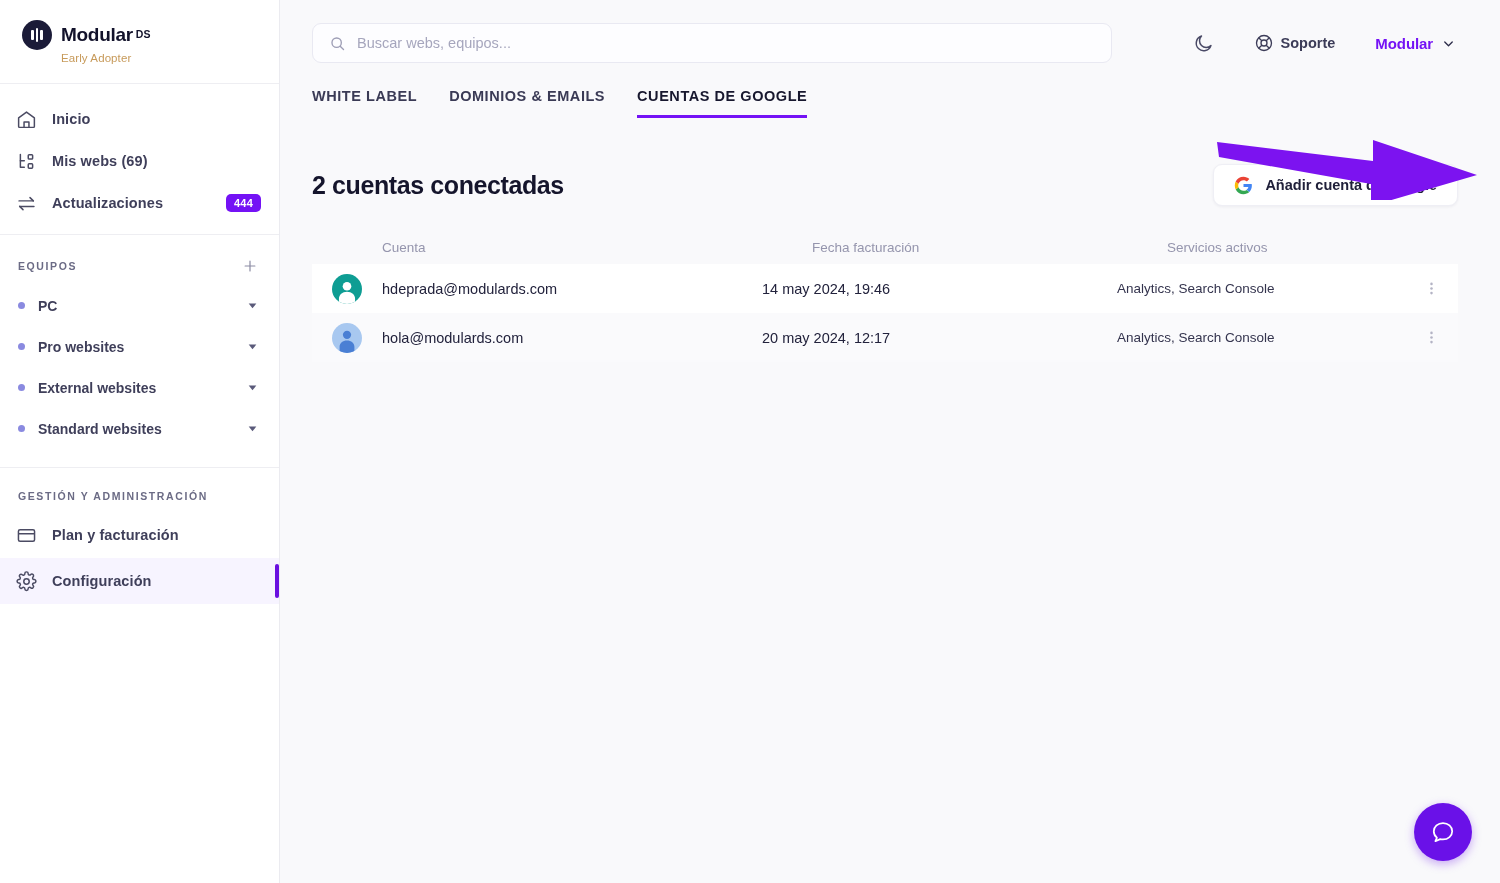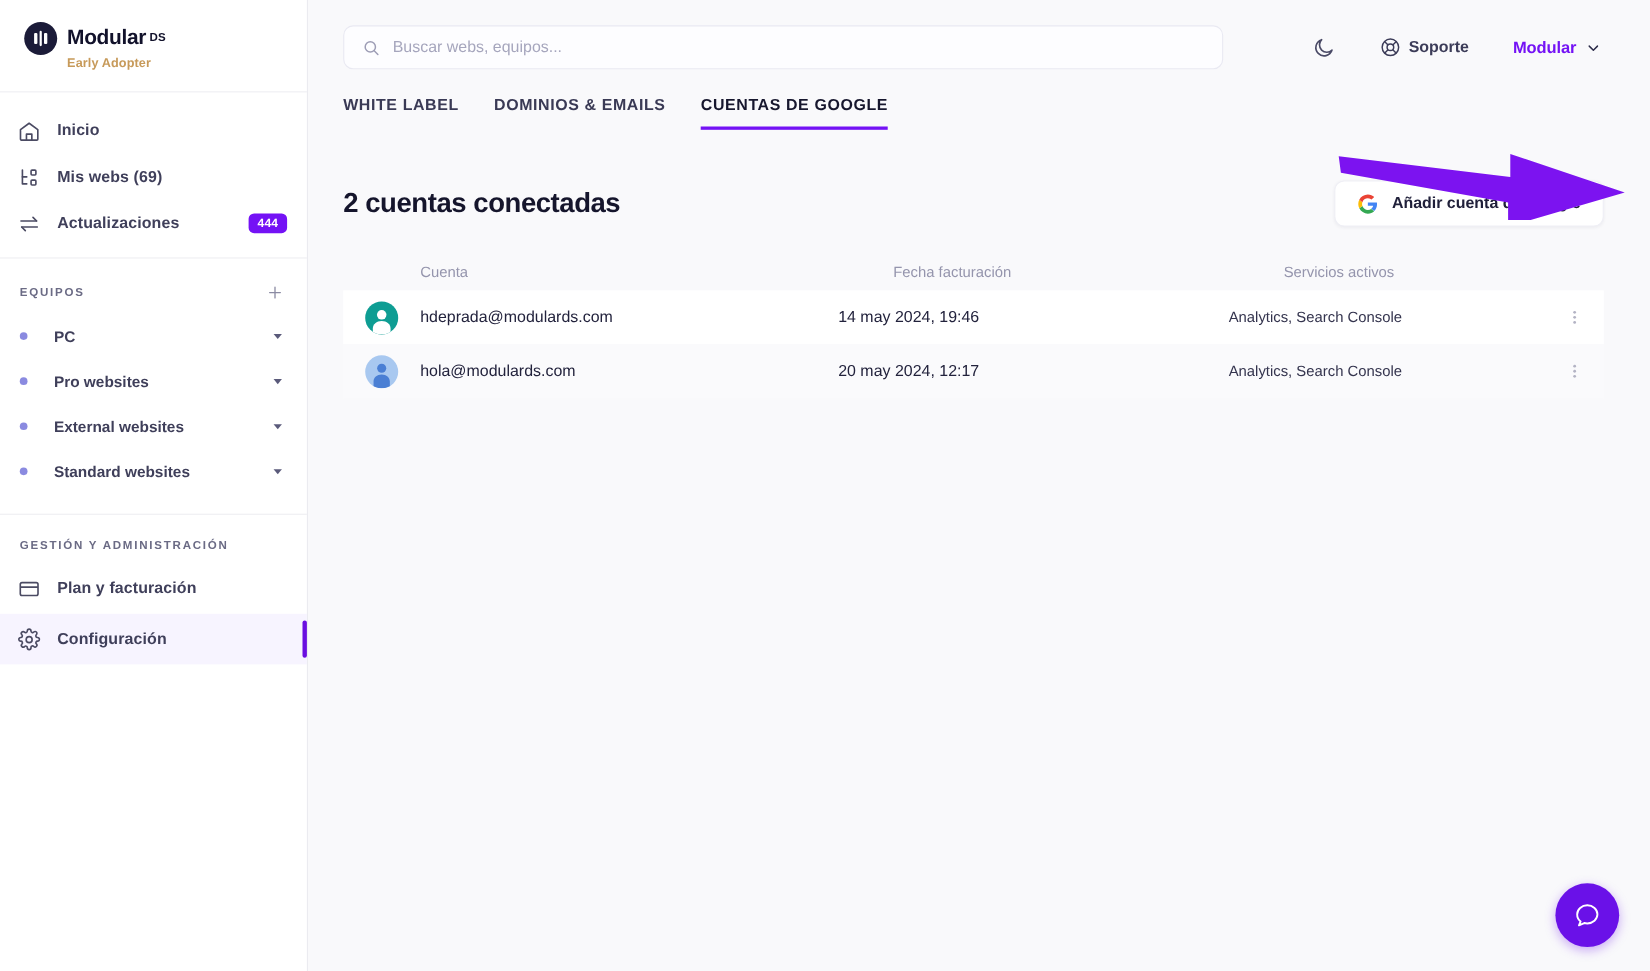--- a/index.html
+++ b/index.html
@@ -25,21 +25,21 @@
     width: 30px; height: 30px; border-radius: 50%;
     background: #1b1b38; display: flex; align-items: center;
     justify-content: center; gap: 2px; flex: 0 0 30px;
   }
   .logo-mark i { display: block; width: 2.6px; background: #fff; border-radius: 1px; }
   .logo-mark i:nth-child(1) { height: 10px; }
   .logo-mark i:nth-child(2) { height: 14px; }
   .logo-mark i:nth-child(3) { height: 10px; }
   .brand-name { font-size: 19px; font-weight: 700; color: #12122b; letter-spacing: -0.3px; }
   .brand-sup { font-size: 10.5px; font-weight: 700; color: #12122b; margin-left: 3px; vertical-align: 3px; letter-spacing: 0.2px;}
-  .brand-sub { font-size: 11.5px; font-weight: 700; color: #c79a5a; margin: 2px 0 0 39px; letter-spacing: 0.1px; }
+  .brand-sub { font-size: 11.5px; font-weight: 400; color: #c79a5a; margin: 2px 0 0 39px; letter-spacing: 0.1px; }
 
   .nav-group { padding: 14px 0 10px 0; border-bottom: 1px solid #eeeef2; }
   .nav-item {
     display: flex; align-items: center; gap: 14px;
     height: 42px; padding: 0 18px 0 14px; cursor: pointer;
     position: relative;
   }
   .nav-ico { width: 24px; height: 24px; flex: 0 0 24px; display: flex; align-items: center; justify-content: center; color: #4b4b63; }
   .nav-label { font-size: 14.5px; font-weight: 600; color: #3f3f5a; letter-spacing: 0.1px; }
   .badge {
@@ -49,21 +49,21 @@
   }
 
   .section-head {
     display: flex; align-items: center; justify-content: space-between;
     padding: 22px 20px 10px 18px;
   }
   .section-title { font-size: 10.5px; font-weight: 700; letter-spacing: 1.6px; color: #6b6b85; }
   .plus-btn { color: #8b8ba3; cursor: pointer; line-height: 0; }
 
   .team-item {
-    display: flex; align-items: center; gap: 24px;
+    display: flex; align-items: center; gap: 13px;
     height: 41px; padding: 0 20px 0 18px; cursor: pointer;
   }
   .dot { width: 7px; height: 7px; border-radius: 50%; background: #8a8ae0; flex: 0 0 7px; }
   .team-label { font-size: 14px; font-weight: 600; color: #3f3f5a; }
   .caret { margin-left: auto; color: #5a5a7a; font-size: 9px; line-height: 0; }
 
   .teams-wrap { border-bottom: 1px solid #eeeef2; padding-bottom: 18px; }
 
   .admin-item {
     display: flex; align-items: center; gap: 14px;

